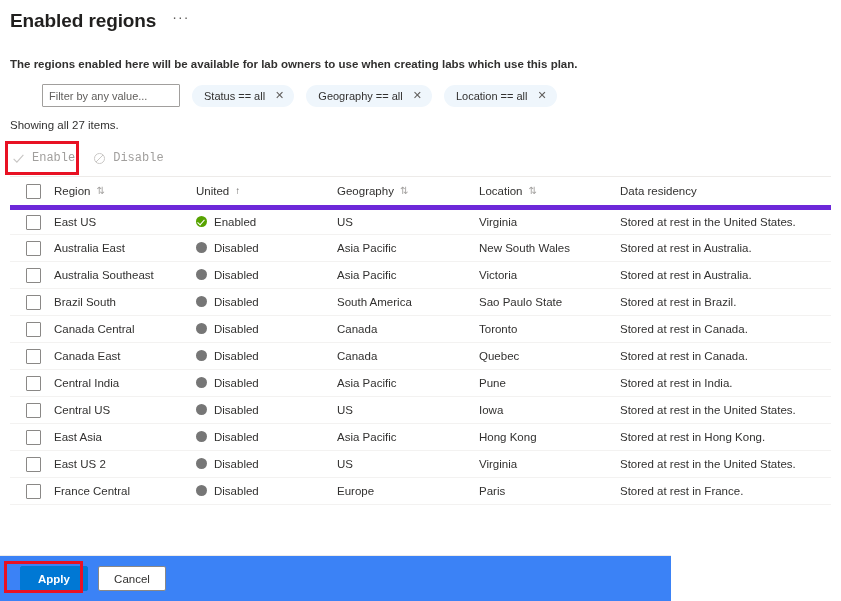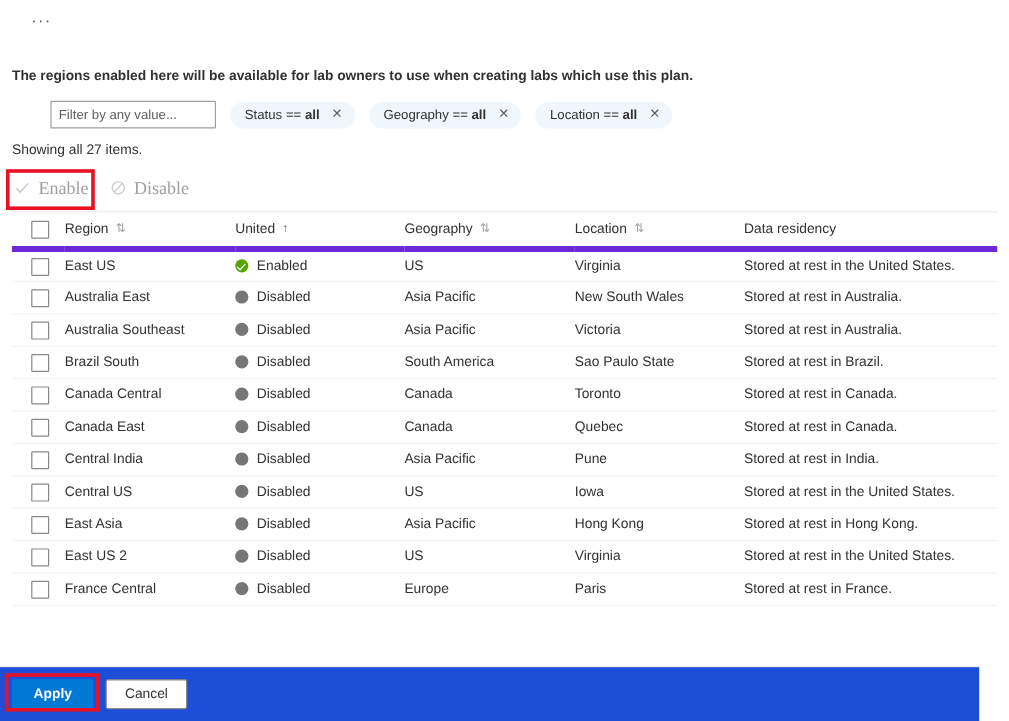--- a/index.html
+++ b/index.html
@@ -79,21 +79,21 @@
     height: 22px;
     background: #eff6fc;
     border-radius: 11px;
     padding: 0 10px 0 12px;
     font-size: 11px;
     color: #323130;
     white-space: nowrap;
     cursor: pointer;
   }
   .pill .pill-label { font-weight: 400; }
-  .pill .pill-value { font-weight: 700; margin-left: 3px; }
+  .pill .pill-value { font-weight: 400; margin-left: 3px; }
   .pill .pill-close {
     margin-left: 10px;
     color: #605e5c;
     font-size: 11px;
     line-height: 1;
     cursor: pointer;
   }
 
   
   .count-text {
@@ -106,29 +106,29 @@
   .commandbar {
     display: flex;
     align-items: center;
     padding-left: 10px;
     height: 32px;
     margin-top: 11px;
     gap: 14px;
   }
   .cmd-btn {
     display: inline-flex;
-    align-items: flex-start;
+    align-items: center;
     gap: 7px;
-    font-size: 15px;
+    font-size: 12px;
     color: #a19f9d;
     cursor: default;
     padding: 4px 2px;
     background: transparent;
     border: none;
-    font-family: Liberation Serif, serif;
+    font-family: Liberation Mono, monospace;
   }
   .cmd-icon { width: 13px; height: 13px; display: inline-block; }
 
   
   .annot-box {
     position: absolute;
     border: 3px solid #e81123;
     pointer-events: none;
     z-index: 40;
   }
@@ -212,27 +212,27 @@
     border-width: 0 1.4px 1.4px 0;
     transform: rotate(42deg);
   }
   .dot.disabled { background: #767676; }
 
   
   .footer {
     position: absolute;
     left: 0;
     bottom: 0;
-    width: 816px;
+    width: 671px;
     height: 46px;
-    background: #1d4ed8;
+    background: #3b82f6;
     border-top: 1px solid #edebe9;
     display: flex;
     align-items: center;
-    padding-left: 10px;
+    padding-left: 20px;
     gap: 10px;
   }
   .btn {
     height: 25px;
     min-width: 68px;
     font-size: 11.5px;
     font-family: "Liberation Sans", sans-serif;
     border-radius: 2px;
     cursor: pointer;
     padding: 0 12px;
@@ -247,20 +247,21 @@
     background: #ffffff;
     color: #323130;
     border: 1px solid #8a8886;
     font-weight: 400;
   }
 </style>
 </head>
 <body>
 
 <div class="page-header">
+  <div class="page-title">Enabled regions</div>
   <div class="ellipsis-btn">···</div>
 </div>
 
 <div class="description">The regions enabled here will be available for lab owners to use when creating labs which use this plan.</div>
 
 <div class="filter-row">
   <input class="filter-input" type="text" placeholder="Filter by any value..." style="">
 
   <div class="pill">
     <span class="pill-label">Status ==</span>

